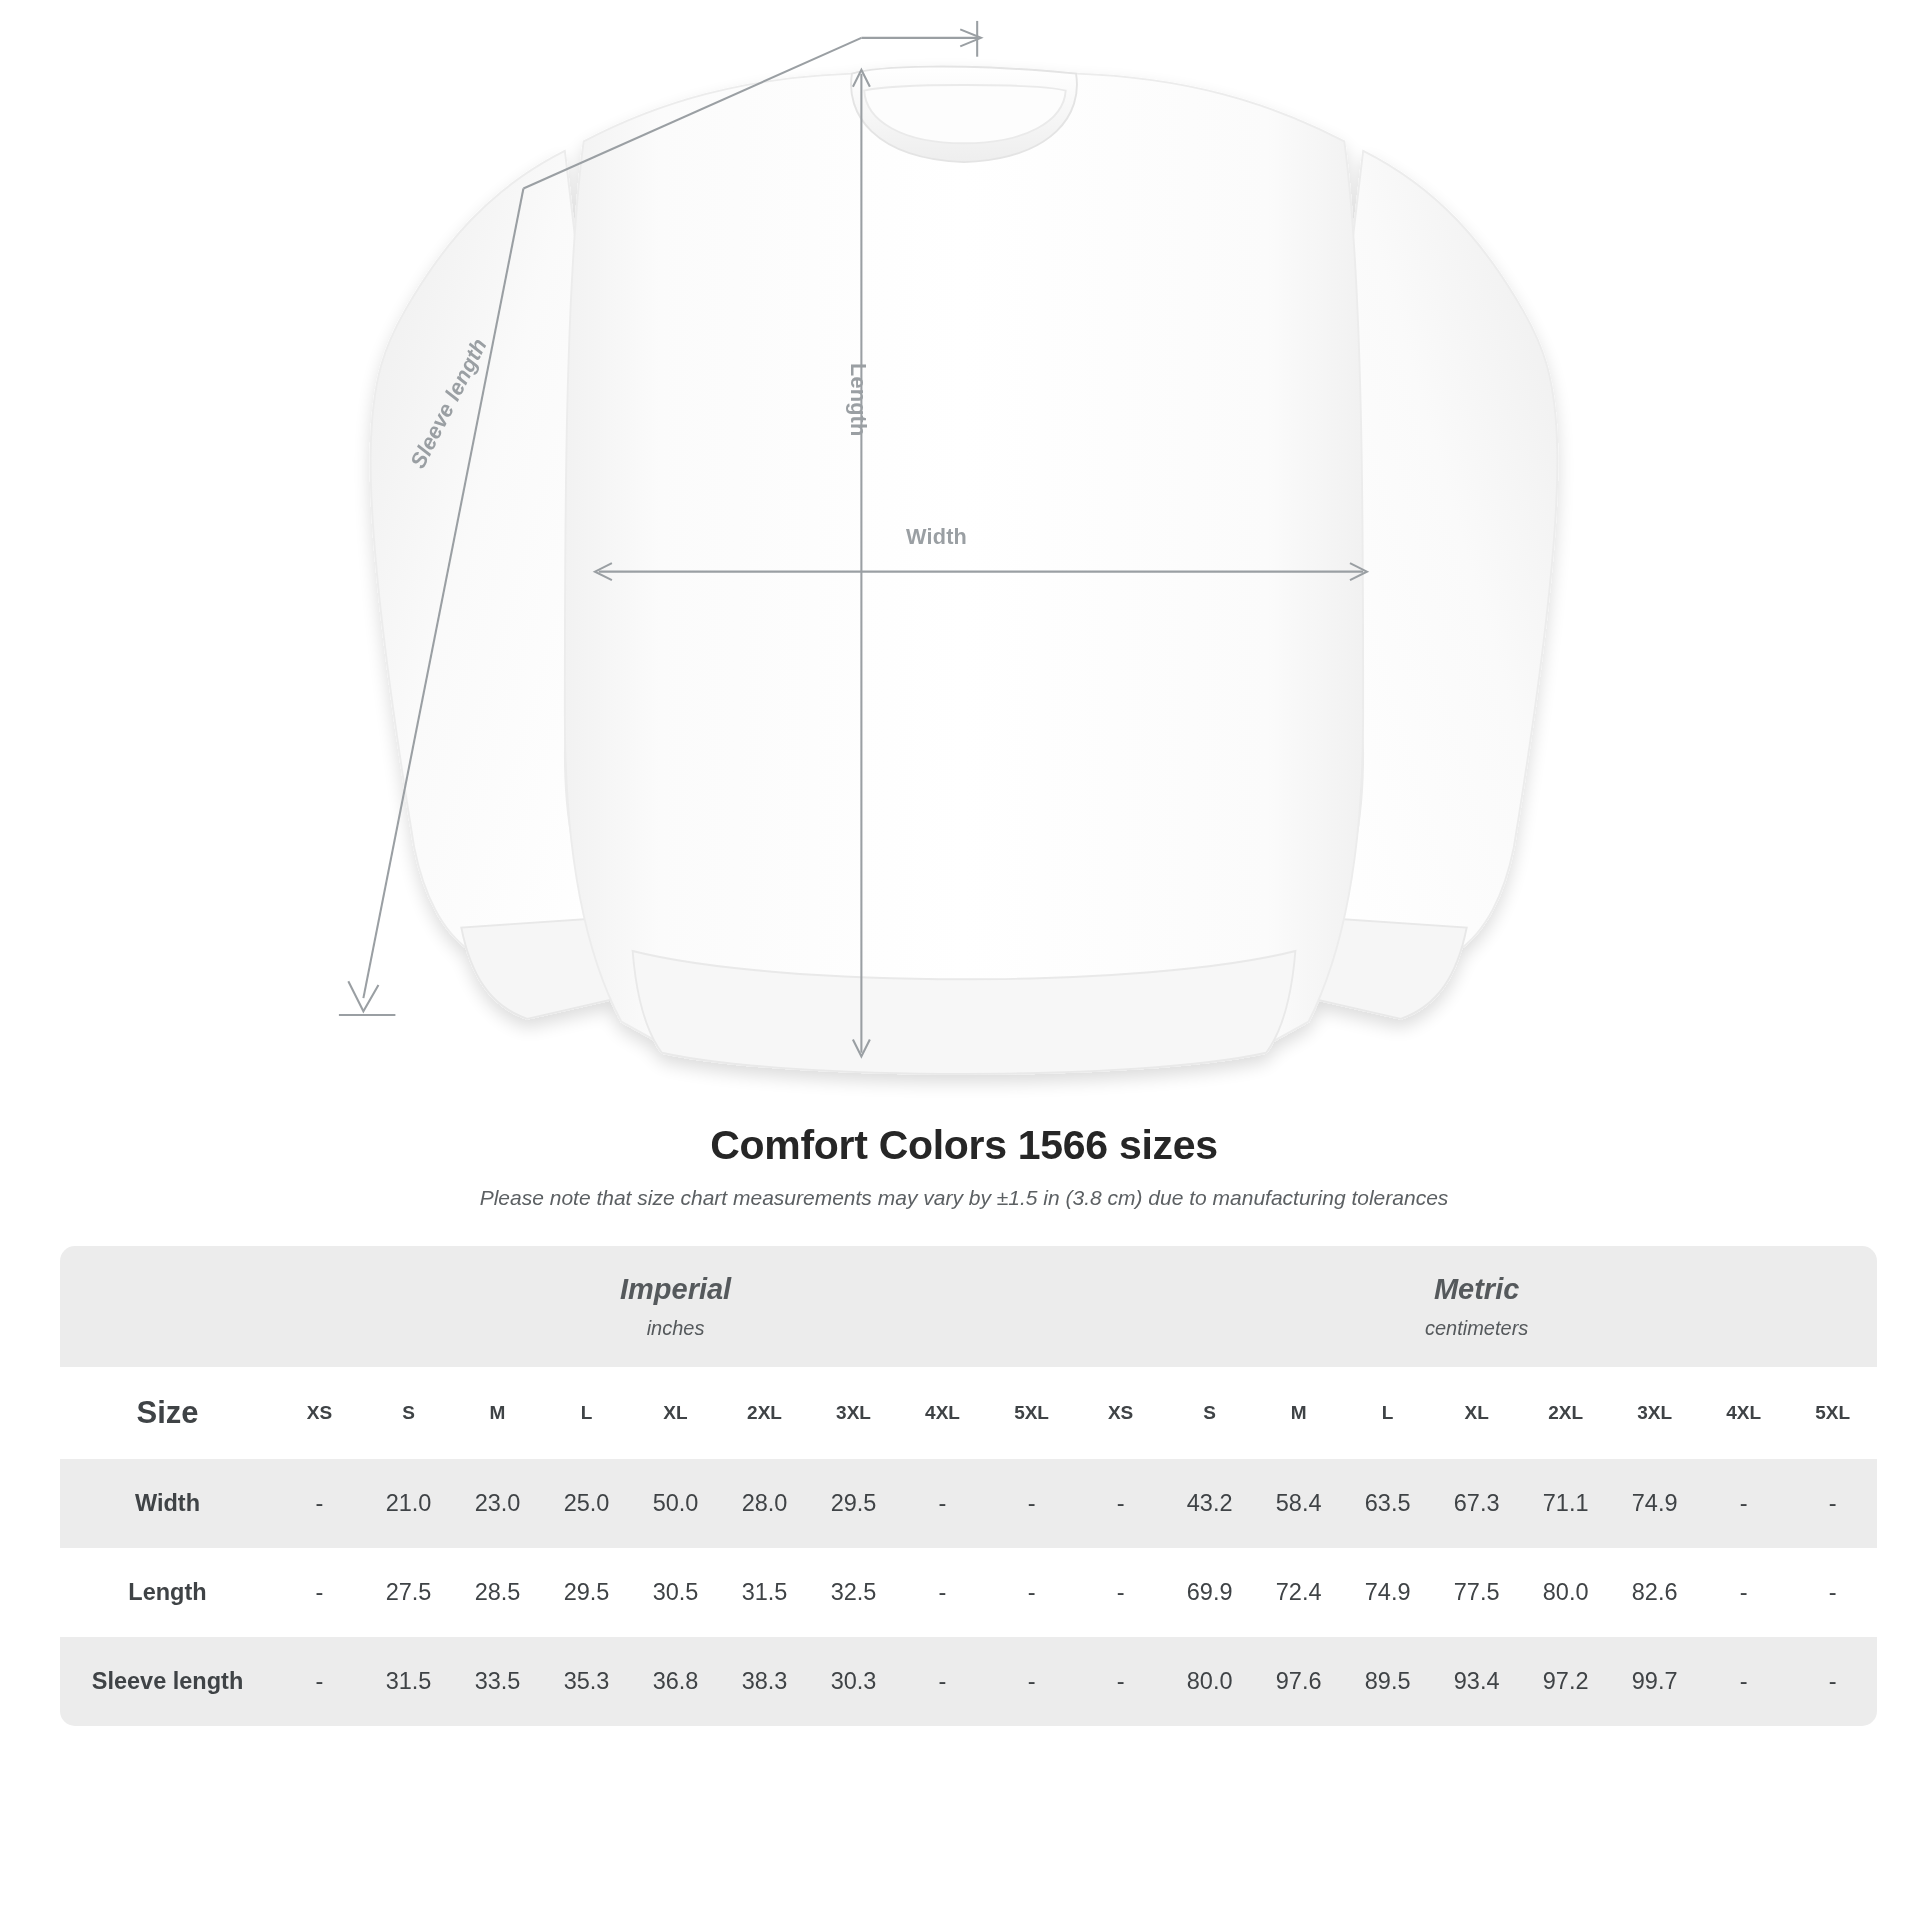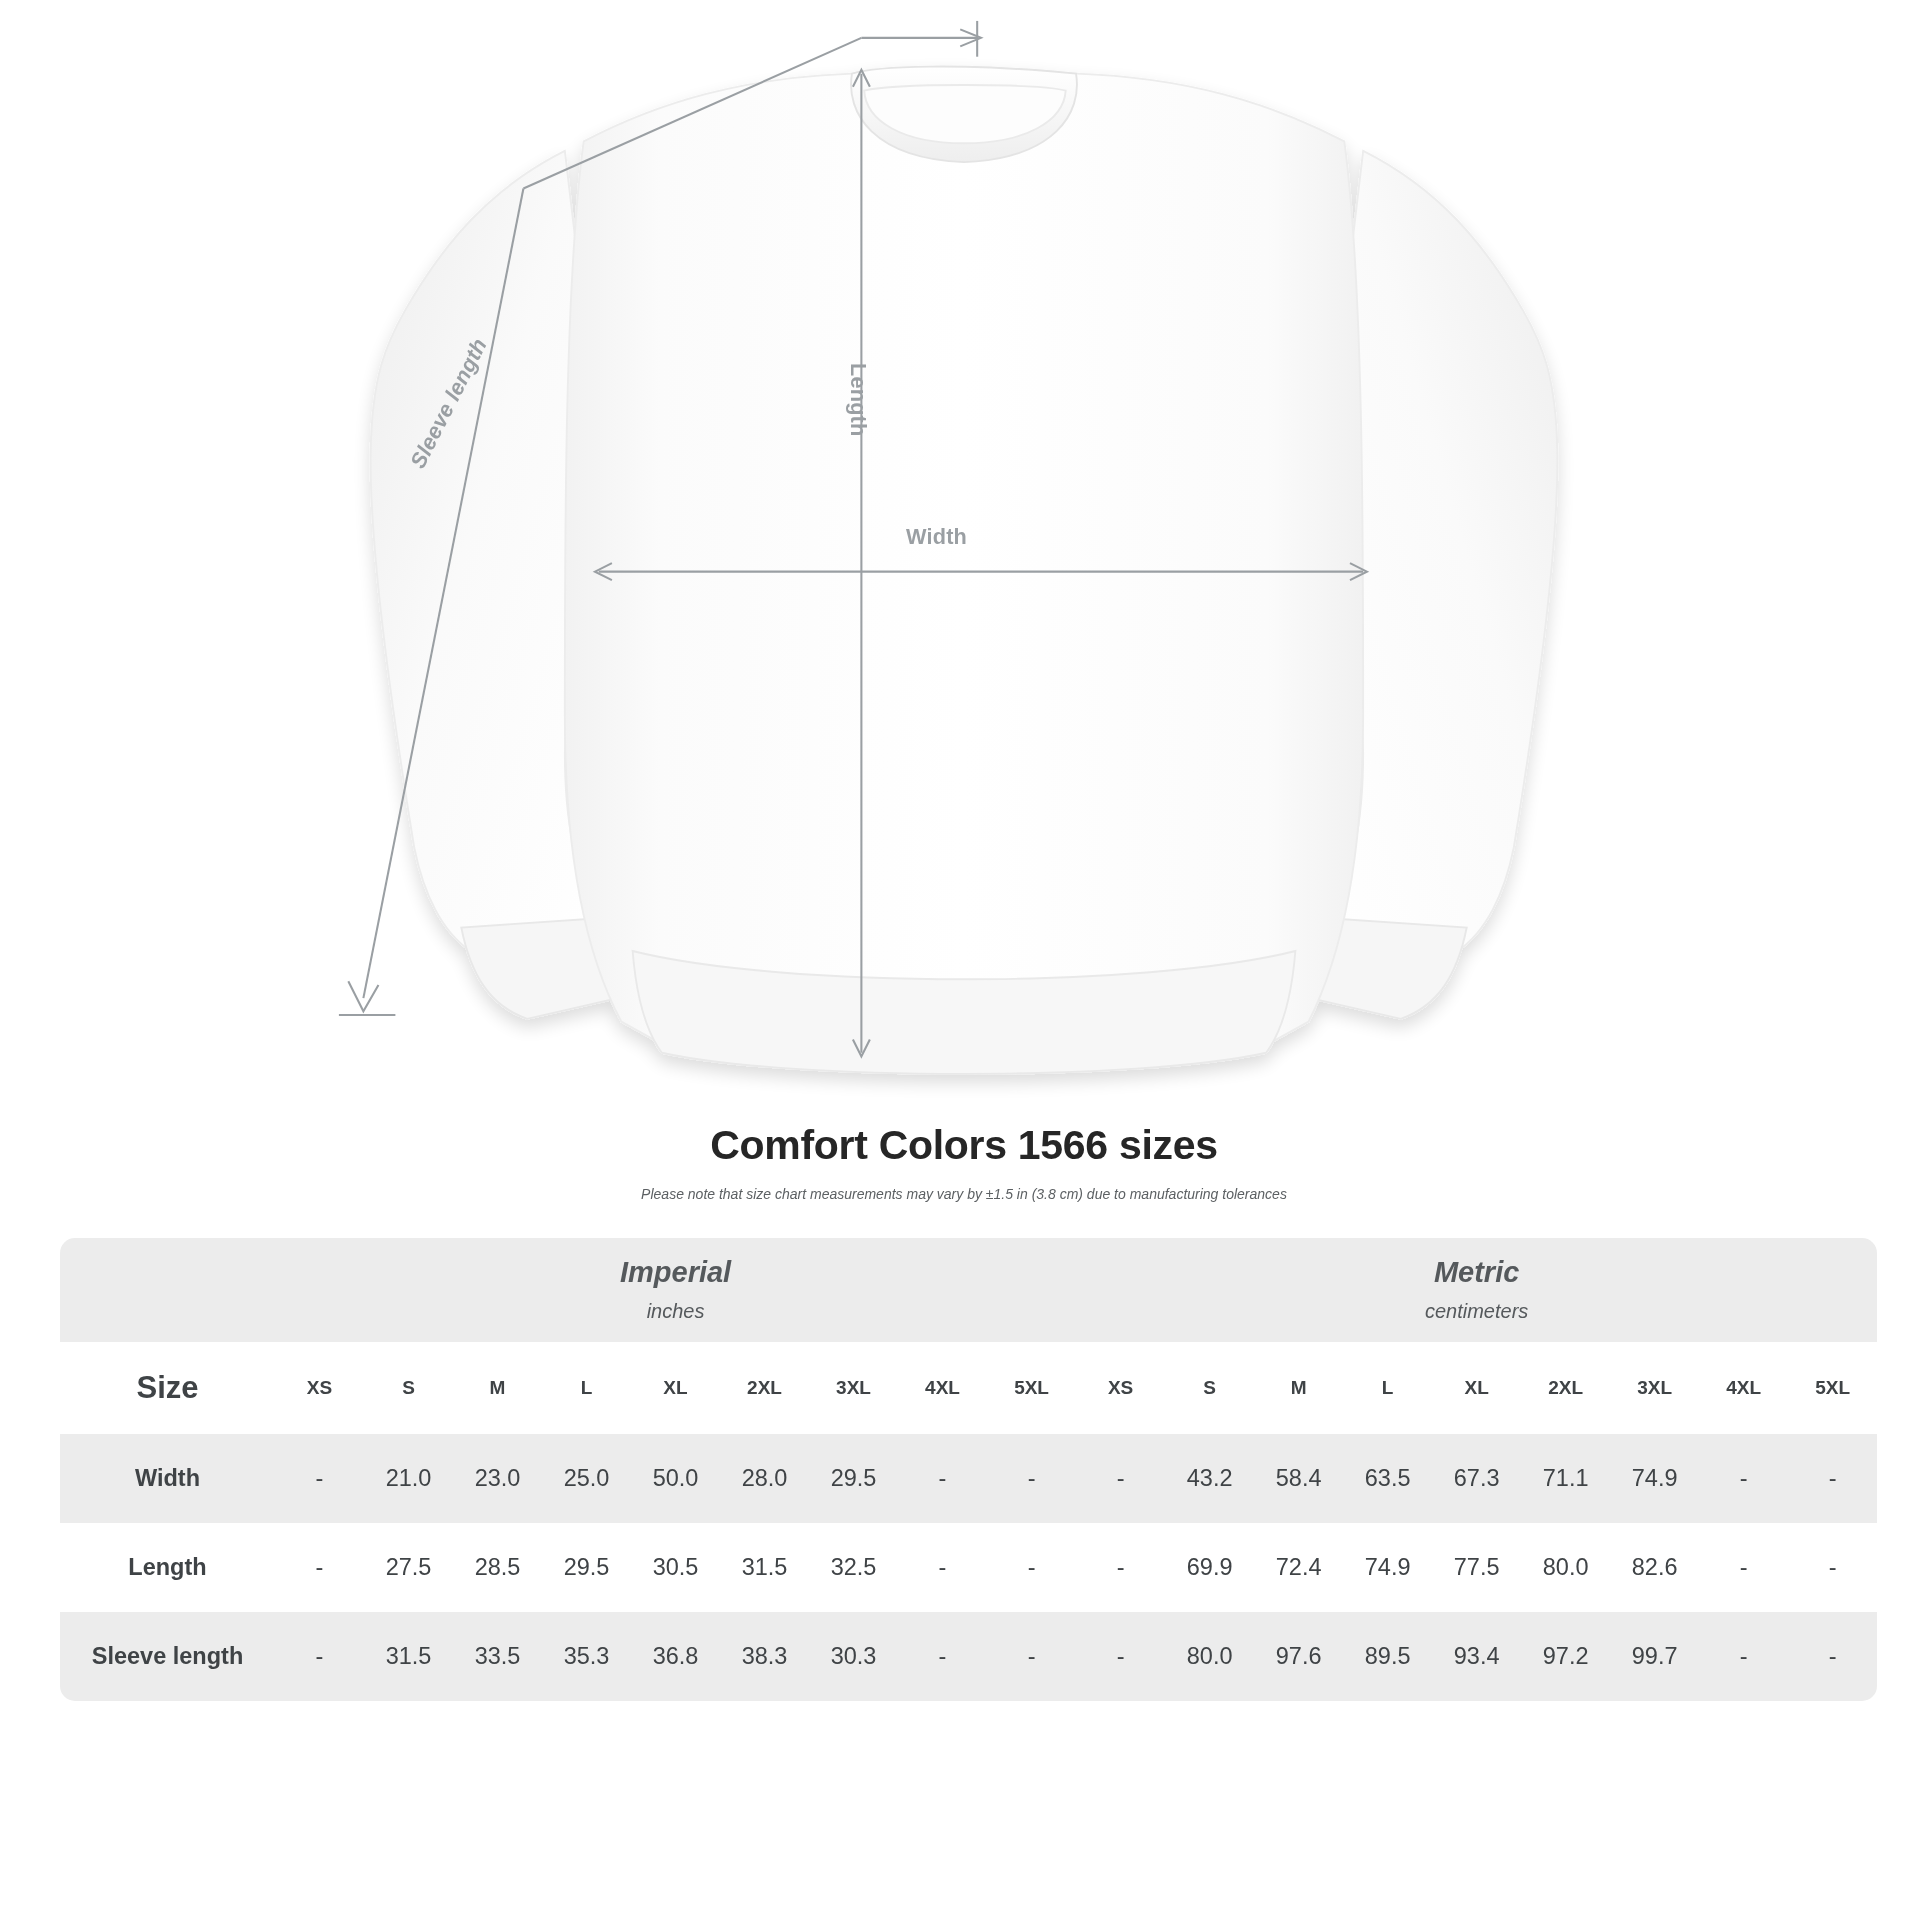--- a/index.html
+++ b/index.html
@@ -62,21 +62,21 @@
     text-align: center;
     margin-top: 5.6px;
   }
   .chart-title {
     font-size: 41px;
     font-weight: bold;
     color: #262626;
     letter-spacing: -0.3px;
   }
   .chart-note {
-    font-size: 14px;
+    font-size: 21px;
     font-style: italic;
     color: #5c6063;
     margin-top: 17px;
   }
 
   
   .table-wrap {
     margin: 36px 60px 0 60px;
     width: 1808px;
   }
@@ -85,21 +85,21 @@
     width: 1808px;
     table-layout: fixed;
   }
   table.size-table td, table.size-table th {
     border: 0;
     text-align: center;
     vertical-align: middle;
   }
   .unit-row td {
     background: #ececec;
-    height: 104px;
+    height: 121px;
     padding: 0;
   }
   .unit-row td.rounded-left {
     border-top-left-radius: 15px;
   }
   .unit-row td.rounded-right {
     border-top-right-radius: 15px;
   }
   .unit-name {
     font-size: 29px;

